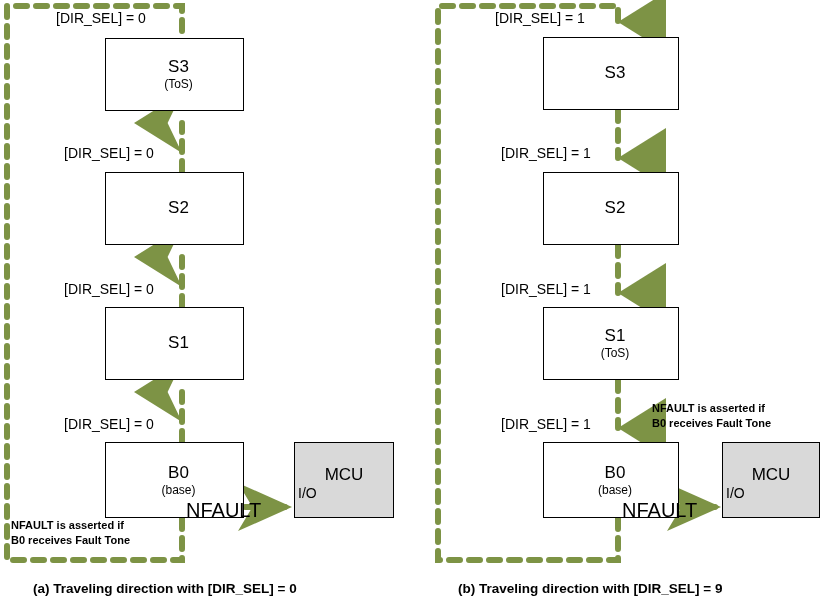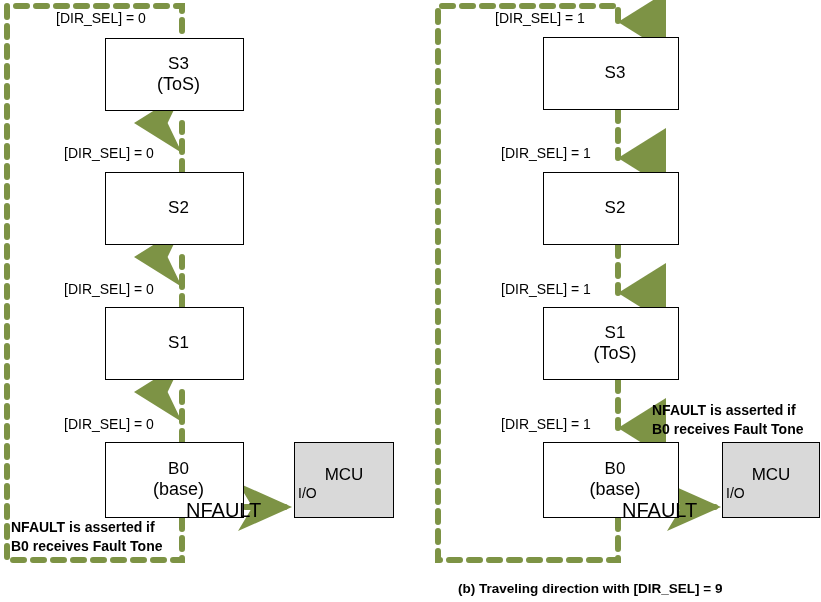--- a/index.html
+++ b/index.html
@@ -6,33 +6,33 @@
   body{width:821px;height:602px;position:relative;overflow:hidden;
        font-family:"Liberation Sans",sans-serif;color:#000;}
   .panel{position:absolute;top:0;height:602px;}
   #panel-a{left:0;width:410px;}
   #panel-b{left:410px;width:411px;}
 
   .node{position:absolute;border:1.6px solid #000;background:#fff;
         box-sizing:border-box;display:flex;flex-direction:column;
         align-items:center;justify-content:center;line-height:1.18;padding-left:8px;}
   .node .nlabel{font-size:17px;}
-  .node .nsub{font-size:18px;}
+  .node .nsub{font-size:12px;}
 
   .mcu{position:absolute;border:1.6px solid #000;background:#d9d9d9;
        box-sizing:border-box;padding-left:32px;}
   .mcu .mcu-title{position:absolute;left:0;right:0;top:22px;text-align:center;
        font-size:17px;}
   .mcu .mcu-io{position:absolute;left:3px;bottom:16px;font-size:14px;}
 
   .nfault-pin{position:absolute;font-size:20px;white-space:nowrap;}
 
   .cond{position:absolute;font-size:14px;white-space:nowrap;}
 
-  .note{position:absolute;font-size:14px;font-weight:bold;line-height:1.35;
+  .note{position:absolute;font-size:11px;font-weight:bold;line-height:1.35;
         white-space:nowrap;}
 
   .caption{position:absolute;font-size:13.5px;font-weight:bold;white-space:nowrap;}
 
   svg.flow{position:absolute;left:0;top:0;width:821px;height:602px;
            pointer-events:none;}
 </style>
 </head>
 <body>
 
@@ -87,20 +87,21 @@
   <div class="cond" style="left:56px;top:10px;">[DIR_SEL] = 0</div>
   <div class="cond" style="left:64px;top:145px;">[DIR_SEL] = 0</div>
   <div class="cond" style="left:64px;top:281px;">[DIR_SEL] = 0</div>
   <div class="cond" style="left:64px;top:416px;">[DIR_SEL] = 0</div>
 
   <div class="note" style="left:11px;top:518px;">
     <div>NFAULT is asserted if</div>
     <div>B0 receives Fault Tone</div>
   </div>
 
+  <div class="caption" style="left:33px;top:581px;">(a) Traveling direction with [DIR_SEL] = 0</div>
 </div>
 
 <div class="panel" id="panel-b">
 
   <svg class="flow" viewBox="410 0 411 602" style="width:411px;" xmlns="http://www.w3.org/2000/svg">
     <defs>
       <marker id="arrDownB" markerWidth="10" markerHeight="9" refX="5" refY="8" orient="auto" markerUnits="strokeWidth">
         <path d="M0,0 L10,0 L5,8 Z" fill="#7d9345"></path>
       </marker>
       <marker id="arrRightB" markerWidth="9" markerHeight="8" refX="8" refY="4" orient="auto" markerUnits="strokeWidth">

